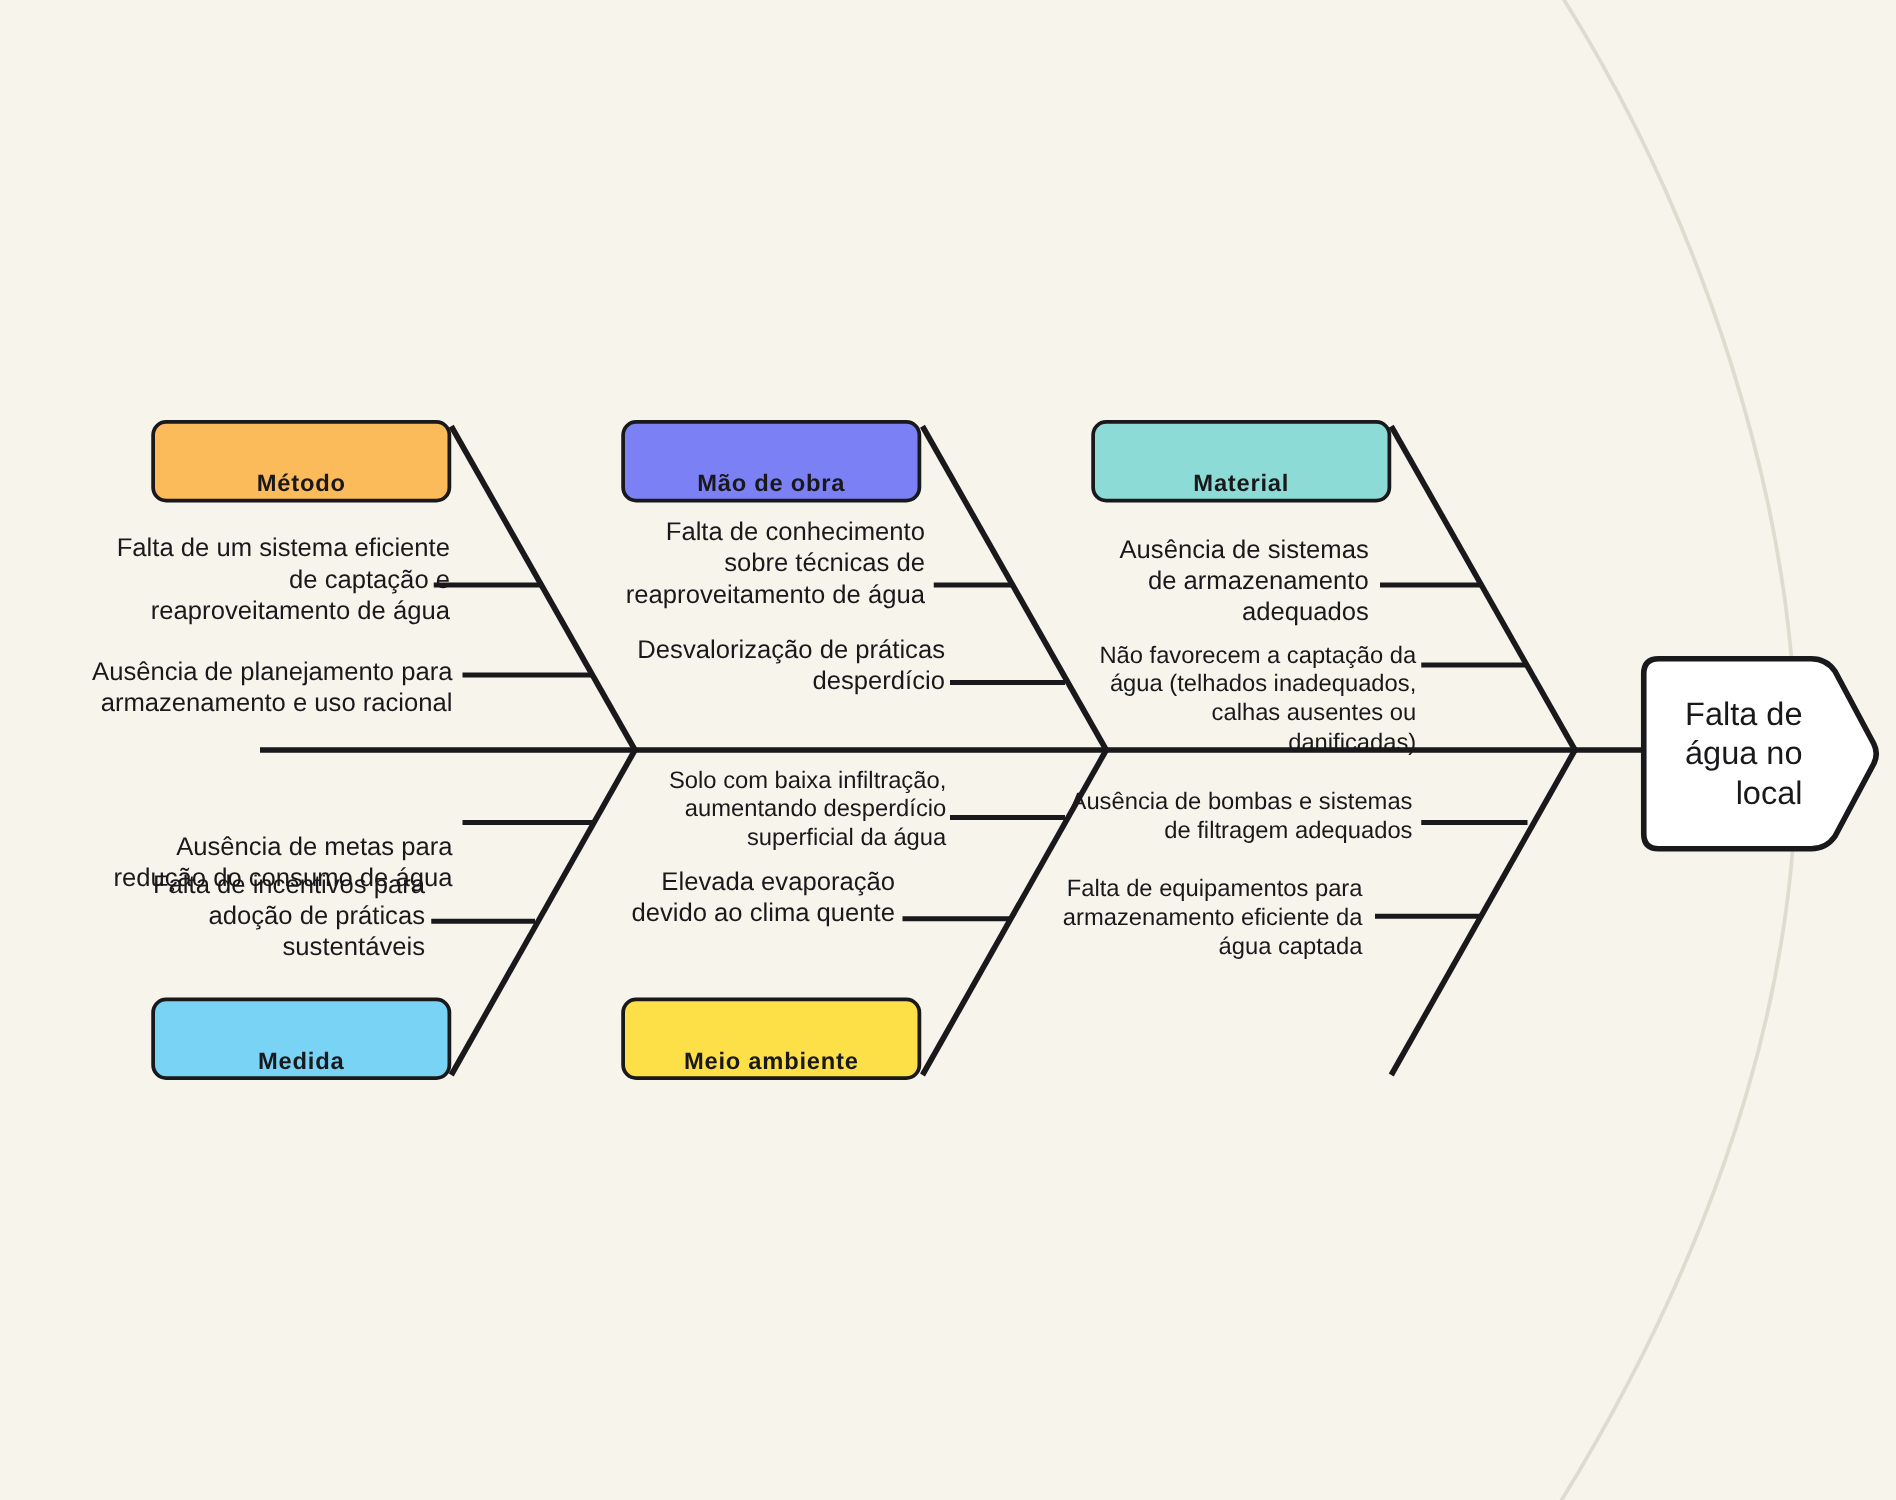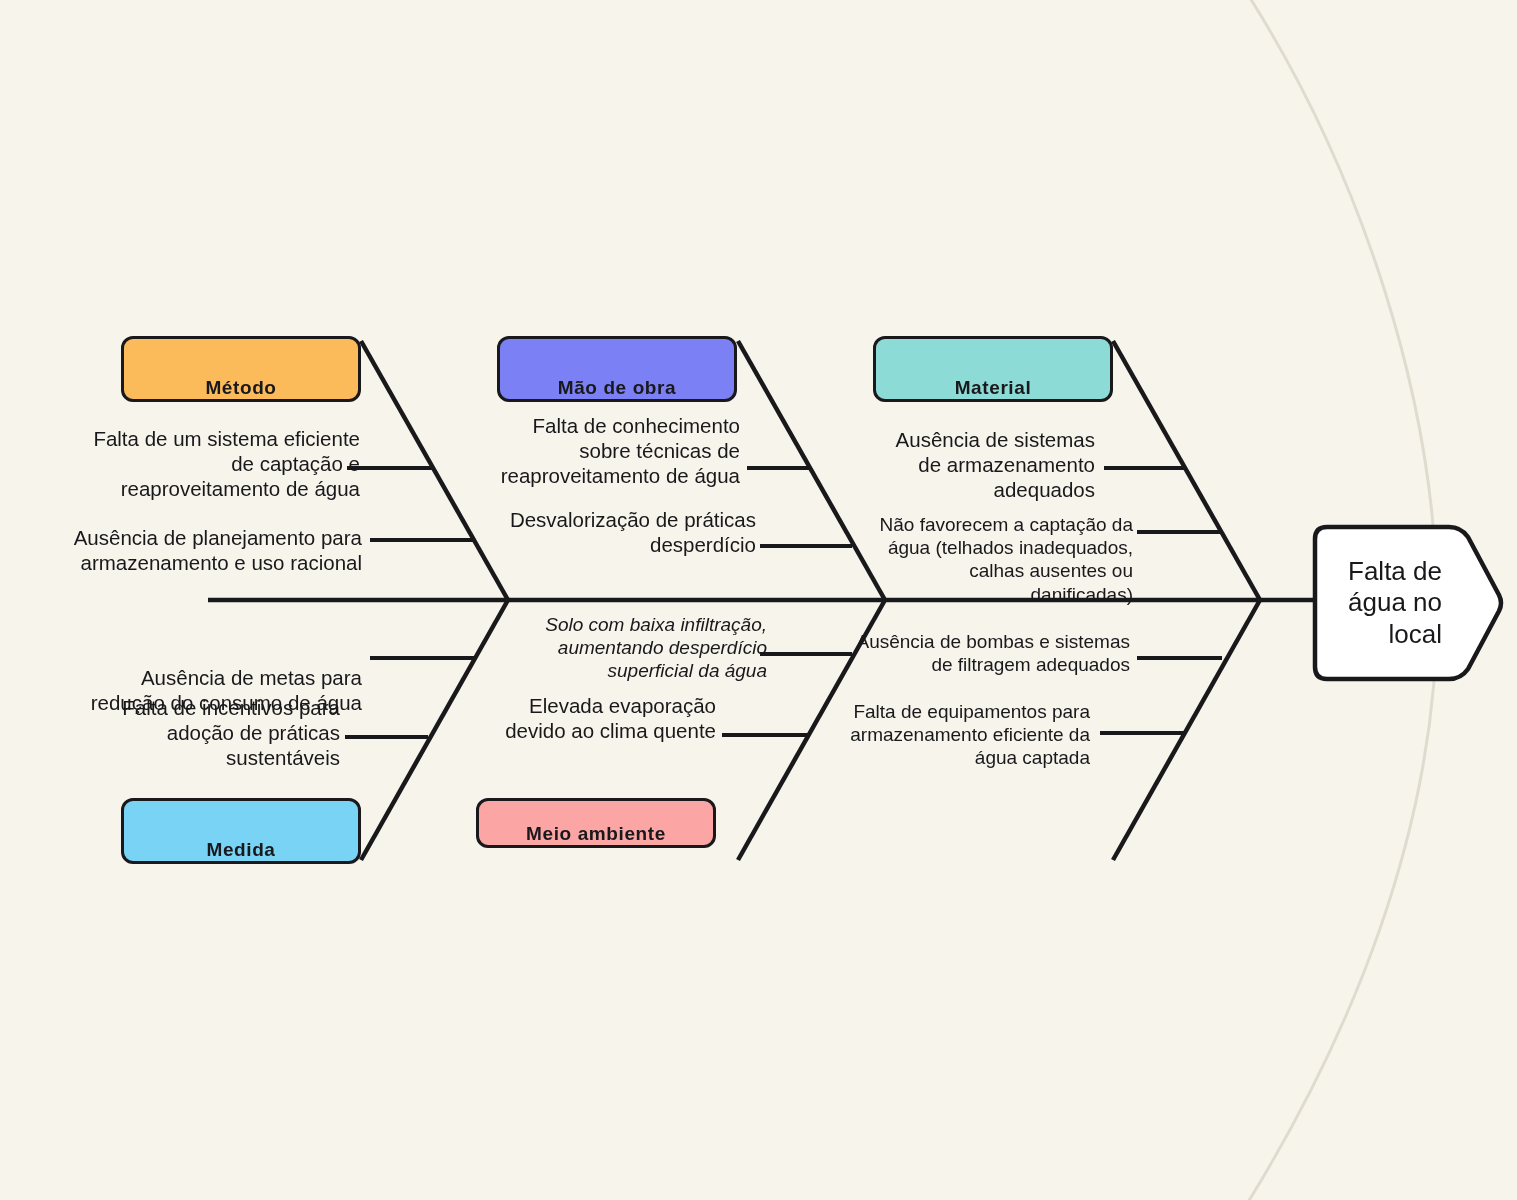--- a/index.html
+++ b/index.html
@@ -113,21 +113,21 @@
   </div>
 
   <div class="cat-box" style="left: 497px; top: 336px; width: 240px; height: 66px; background: rgb(123, 128, 245);">
     <span>Mão de obra</span>
   </div>
 
   <div class="cat-box" style="left: 121px; top: 798px; width: 240px; height: 66px; background: rgb(120, 211, 245);">
     <span>Medida</span>
   </div>
 
-  <div class="cat-box" style="left: 476px; top: 798px; width: 240px; height: 50px; background: #fca5a5;">
+  <div class="cat-box" style="left: 497px; top: 798px; width: 240px; height: 66px; background: #fde047;">
     <span>Meio ambiente</span>
   </div>
 
 
   <div class="cause big ta-right" style="left:0px; top:426px; width:337px;margin-left:23px;">Falta de um sistema eficiente
 de captação e
 reaproveitamento de água</div>
   <div class="cause big ta-right" style="left:0px; top:525px; width:362px;">Ausência de planejamento para
 armazenamento e uso racional</div>
 
@@ -144,21 +144,21 @@
 água (telhados inadequados,
 calhas ausentes ou
 danificadas)</div>
 
   <div class="cause big ta-right" style="left:0px; top:628px; width:362px;margin-top:37px;">Ausência de metas para
 redução do consumo de água</div>
   <div class="cause big ta-right" style="left:0px; top:695px; width:340px;">Falta de incentivos para
 adoção de práticas
 sustentáveis</div>
 
-  <div class="cause small ta-right" style="left:460px; top:613px; width:307px;font-style:italic;">Solo com baixa infiltração,
+  <div class="cause small ta-right" style="left:450px; top:613px; width:307px;">Solo com baixa infiltração,
 aumentando desperdício
 superficial da água</div>
   <div class="cause big ta-right" style="left:420px; top:693px; width:296px;">Elevada evaporação
 devido ao clima quente</div>
 
   <div class="cause small ta-right" style="left:830px; top:630px; width:300px;">Ausência de bombas e sistemas
 de filtragem adequados</div>
   <div class="cause small ta-right" style="left:810px; top:700px; width:280px;">Falta de equipamentos para
 armazenamento eficiente da
 água captada</div>

